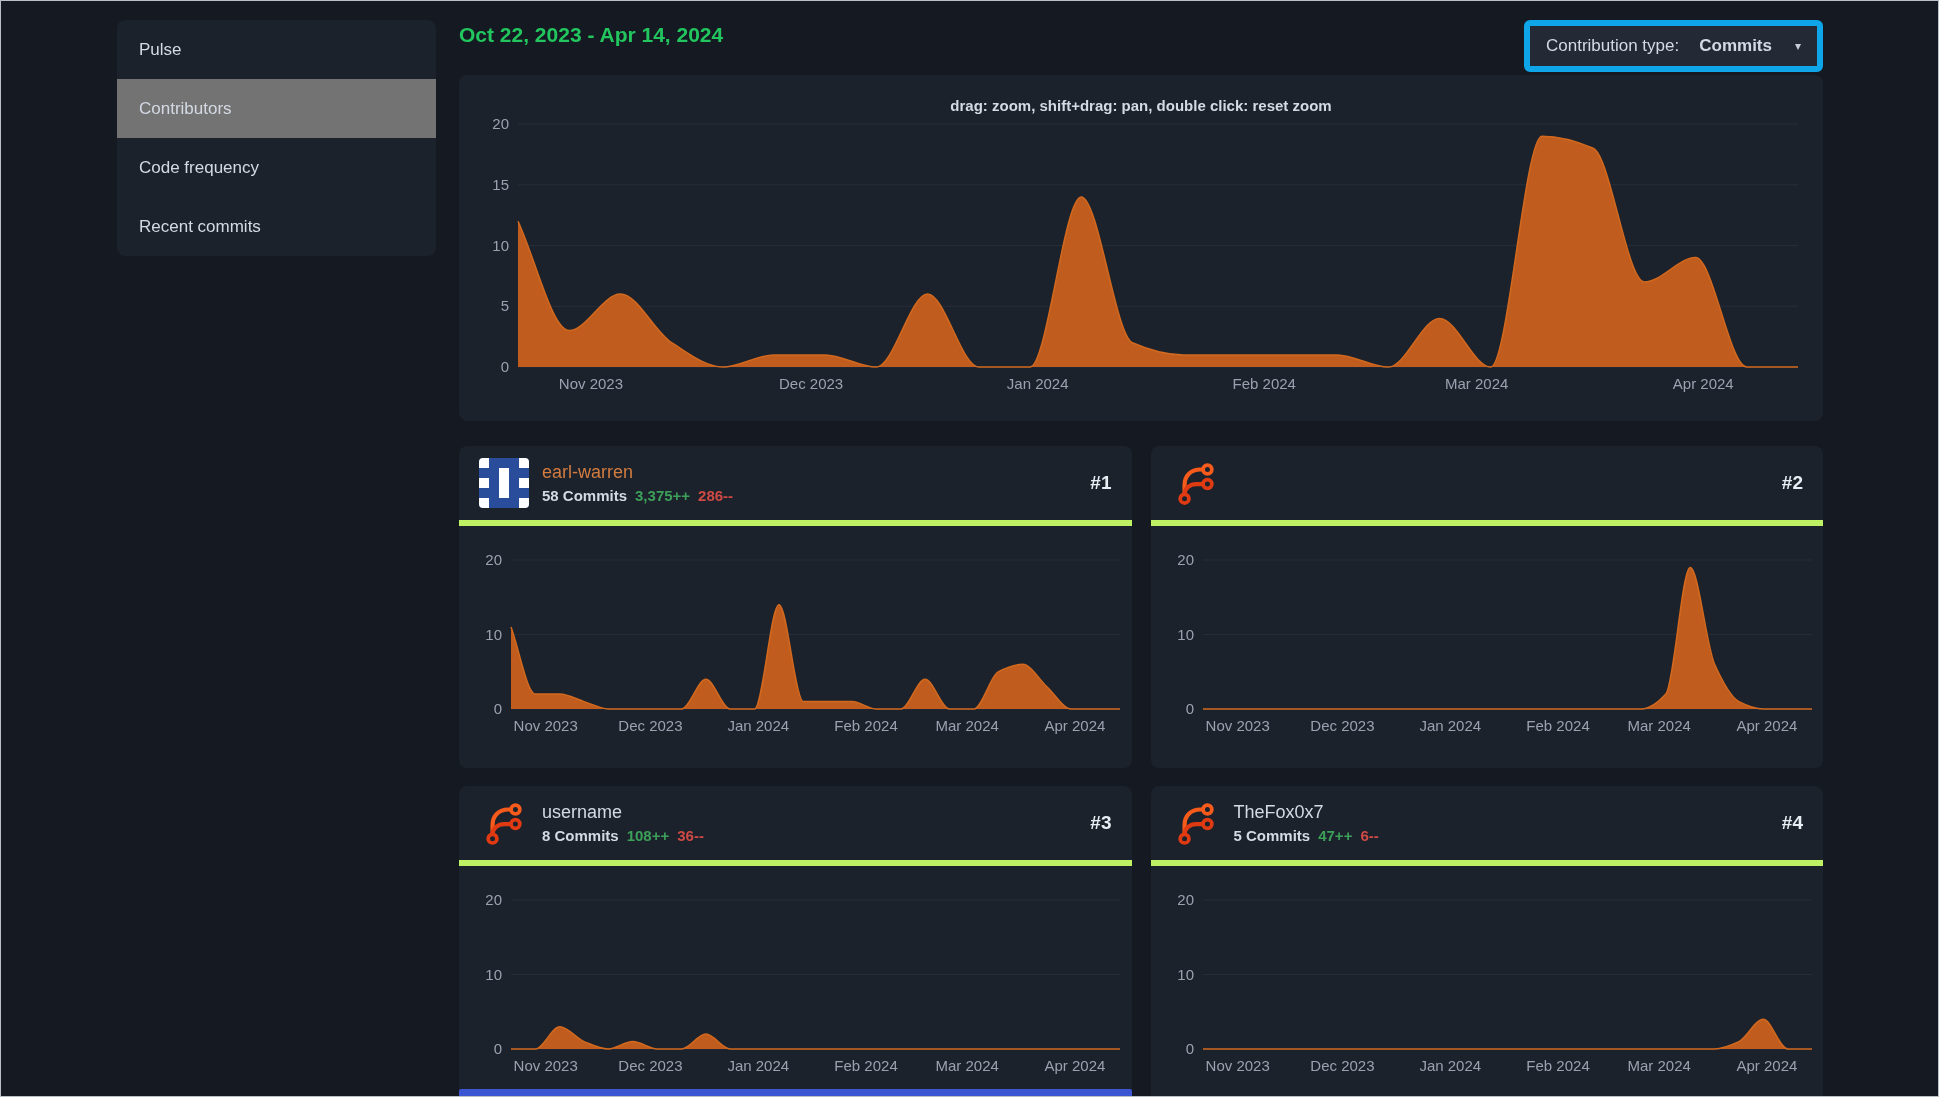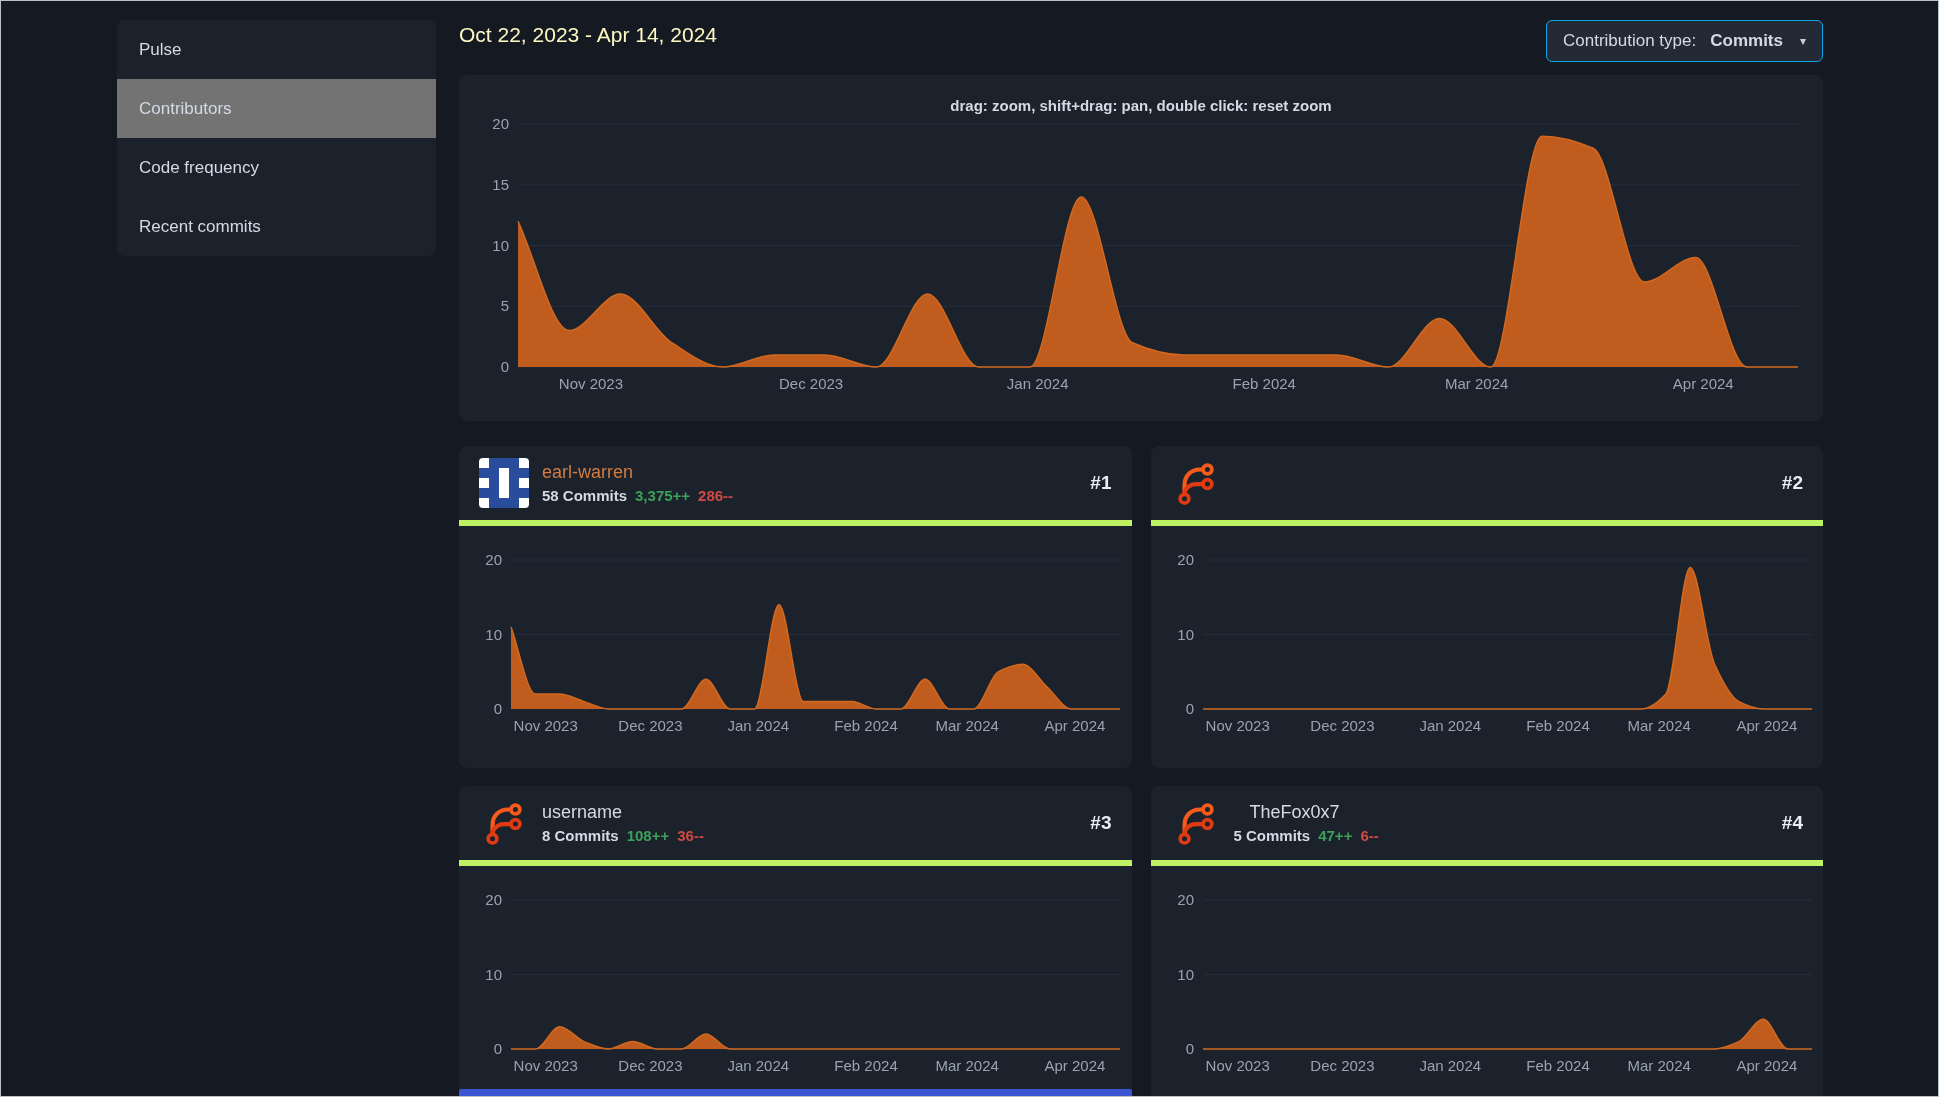--- a/index.html
+++ b/index.html
@@ -16,25 +16,25 @@
   .layout { display:flex; padding:19px 115px 0 116px; gap:23px; align-items:flex-start; }
 
   
   .menu { width:319px; flex-shrink:0; background:#1c222c; border-radius:8px; overflow:hidden;text-align:center; }
   .menu-item { height:59px; display:flex; align-items:center; padding:0 22px; font-size:17px; color:#d3dae4; cursor:pointer; }
   .menu-item.active { background:#737373; }
 
   
   .main { flex:1; min-width:0; }
   .topbar { display:flex; justify-content:space-between; align-items:flex-start; height:55px; }
-  .date { font-size:21px; font-weight:400; color:#fef9c3; margin:3px 0 0 0; }
+  .date { font-size:21px; font-weight:700; color:#22c55e; margin:3px 0 0 0; }
   .ctype-btn {
-    background:#242a35; border:1px solid #0ea5e9; border-radius:6px;
+    background:#242a35; border:6px solid #0ea5e9; border-radius:6px;
     color:#d3dae4; font-size:17px; font-family:inherit;
-    padding:10px 16px; display:flex; align-items:center; gap:14px; cursor:pointer;
+    padding:10px 16px; display:flex; align-items:center; gap:20px; cursor:pointer;
   }
   .ctype-btn strong { font-weight:700; }
   .caret { font-size:12px; margin-left:3px; color:#c6cdd8; }
 
   
   .card { background:#1c222c; border-radius:8px; position:relative; }
   .main-card { height:346px; margin-bottom:25px; }
   .hint { position:absolute; top:22px; left:0; width:100%; text-align:center;
           font-size:15px; font-weight:700; color:#d3dae4; z-index:2; }
   .chart { position:absolute; inset:0; }
@@ -238,21 +238,21 @@
           <span class="avatar">
               <svg viewBox="0 0 24 24" fill="none">
                 <path d="M6.5 17.3 V13 C6.5 8.6 9.6 5.5 14 5.5 H15.3" stroke="#f75b1b" stroke-width="2"></path>
                 <path d="M6.5 17.3 C6.5 14.6 9.2 12.5 12 12.5 H15.3" stroke="#e03a12" stroke-width="2"></path>
                 <circle cx="6.5" cy="19.5" r="2.1" stroke="#e03a12" stroke-width="1.8"></circle>
                 <circle cx="17.5" cy="5.5" r="2.1" stroke="#f75b1b" stroke-width="1.8"></circle>
                 <circle cx="17.5" cy="12.5" r="2.1" stroke="#e03a12" stroke-width="1.8"></circle>
               </svg>
             </span>
           <div class="meta">
-            <a class="name" href="#" style="color: rgb(211, 218, 228); margin-left: 16px;">TheFox0x7</a>
+            <a class="name" href="#" style="color: rgb(211, 218, 228);">TheFox0x7</a>
             <div class="stats">
               <strong>5 Commits</strong>
               <span style="color: rgb(61, 160, 90);">47++</span>
               <span style="color: rgb(207, 74, 68);">6--</span>
             </div>
           </div>
           <span class="rank">#4</span>
         </header>
         <div class="chart">
             <svg width="673" height="322">

